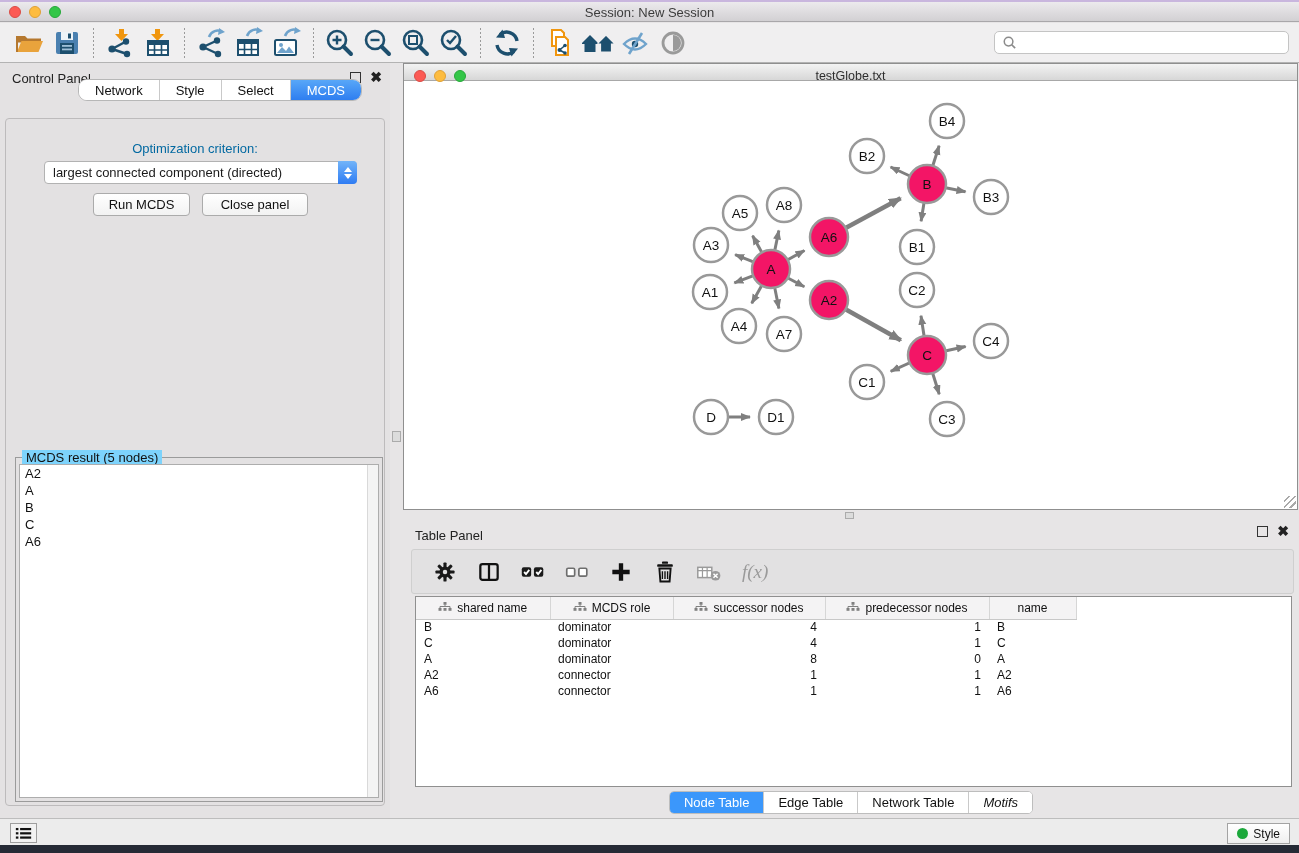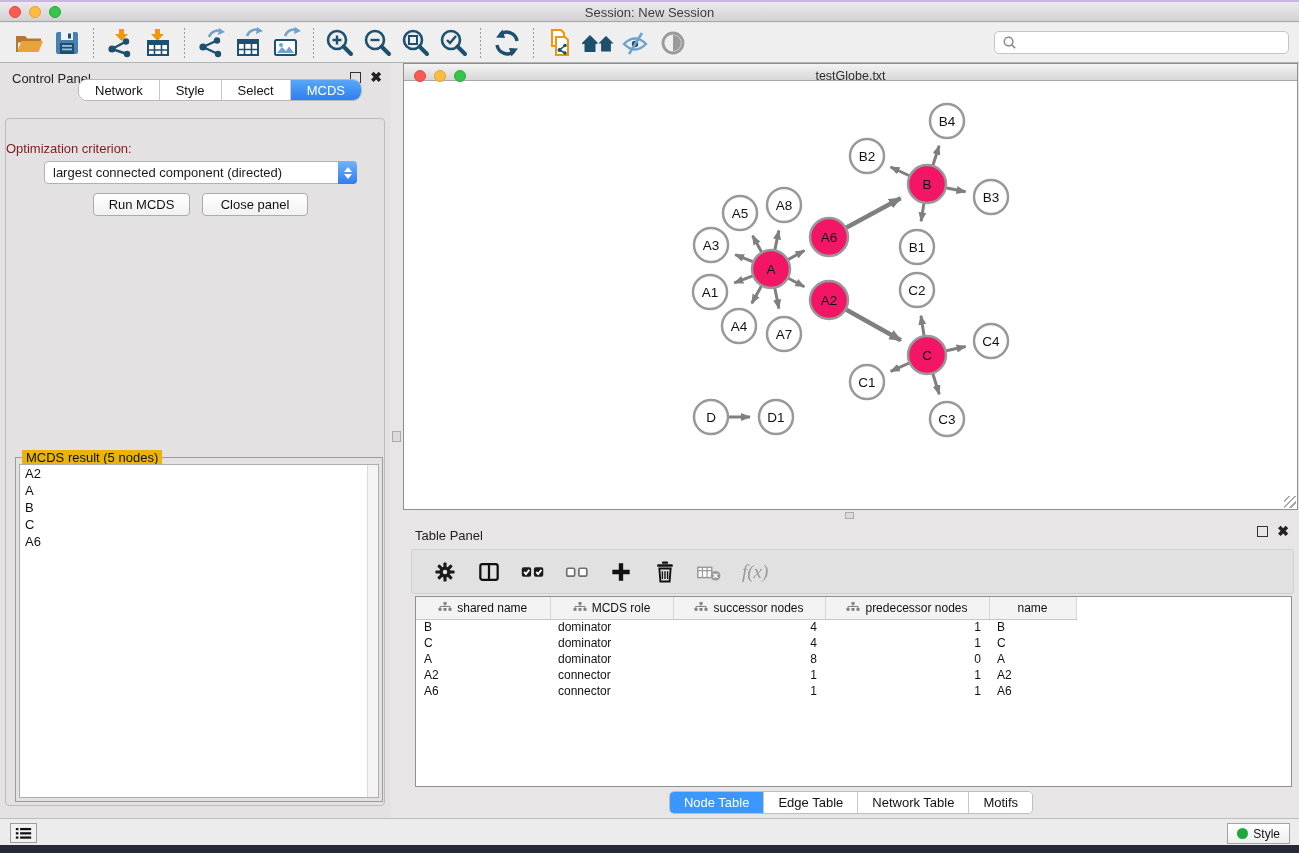--- a/index.html
+++ b/index.html
@@ -42,38 +42,38 @@
   .float-btn { width:11px; height:11px; border:1.5px solid #333; background:transparent; }
   .close-btn { font-size:14px; font-weight:bold; color:#222; line-height:11px; }
   #cp-tabs { position:absolute; left:78px; top:16px; height:22px; display:flex;
     border:1px solid #b7b7b7; border-radius:9px; overflow:hidden; background:#fff; }
   .cp-tab { padding:0 16px; display:flex; align-items:center; font-size:13px;
     border-right:1px solid #c9c9c9; background:#fff; color:#111; }
   .cp-tab:last-child { border-right:none; }
   .cp-tab.active { background:linear-gradient(#58a7f8,#2e7ef0); color:#fff; }
   #cp-body { position:absolute; left:5px; right:5px; top:55px; bottom:14px;
     border:1px solid #bdbbbc; border-radius:4px; background:#e3e1e2; }
-  #opt-label { position:absolute; left:0; right:0; top:22px; color:#7f1d1d; }
+  #opt-label { position:absolute; left:0; right:0; top:22px; text-align:center; color:#0369a1; }
   #opt-select { position:absolute; left:38px; top:42px; width:313px; height:23px;
     background:#fff; border:1px solid #b2b2b2; border-radius:4px;
     display:flex; align-items:center; }
   #opt-select .sel-text { flex:1; padding-left:8px; font-size:13px; white-space:nowrap; }
   #opt-select .stepper { width:19px; height:23px; margin-right:-1px;
     background:linear-gradient(#72b4f9,#2f7cf3); border-radius:0 4px 4px 0;
     display:flex; flex-direction:column; align-items:center; justify-content:center; gap:2px; }
   .tri-up   { width:0; height:0; border-left:4px solid transparent; border-right:4px solid transparent; border-bottom:5px solid #fff; }
   .tri-down { width:0; height:0; border-left:4px solid transparent; border-right:4px solid transparent; border-top:5px solid #fff; }
   .cp-btn { position:absolute; top:74px; height:23px; background:linear-gradient(#ffffff,#f2f2f2);
     border:1px solid #ababab; border-radius:4px; font-size:13px; color:#111;
     display:flex; align-items:center; justify-content:center; }
   #run-btn   { left:87px;  width:97px; }
   #closep-btn{ left:196px; width:106px; }
   #result-fieldset { position:absolute; left:9px; width:368px; top:338px; height:345px;
     border:1px solid #9b9b9b; }
-  #result-legend { position:absolute; left:6px; top:-8px; background:#eab308;
+  #result-legend { position:absolute; left:6px; top:-8px; background:#7dd3fc;
     padding:0 4px; font-size:13px; color:#111; }
   #result-list { position:absolute; left:3px; right:3px; top:6px; bottom:3px;
     background:#fff; border:1px solid #adadad; overflow:hidden; }
   #result-list .scroll { position:absolute; right:0; top:0; bottom:0; width:11px;
     background:#f4f4f4; border-left:1px solid #d9d9d9; }
   .mcds-item { padding:1px 0 1px 5px; font-size:13px; line-height:15px; color:#111; }
 
   
   #v-split { position:absolute; left:390px; top:63px; width:13px; height:757px; background:#e7e5e6; }
   #v-split .handle { position:absolute; left:2px; top:368px; width:9px; height:11px;
@@ -108,21 +108,21 @@
   th .thwrap { display:flex; align-items:center; justify-content:center; gap:5px; }
   td { height:16px; font-size:12px; color:#111; padding:0 8px; white-space:nowrap; overflow:hidden; }
   td.num { text-align:right; }
   td.txt { text-align:left; }
   #tp-tabs { position:absolute; left:0; right:0; bottom:3px; height:24px;
     display:flex; justify-content:center; }
   #tp-tabs .seg { display:flex; border:1px solid #bdbdbd; border-radius:5px;
     overflow:hidden; background:#fff; height:23px; }
   .tp-tab { padding:0 14px; display:flex; align-items:center; font-size:13px;
     border-right:1px solid #c9c9c9; background:#fff; color:#111; }
-  .tp-tab:last-child { border-right:none; }
+  .tp-tab:last-child { border-right:none;font-style:italic; }
   .tp-tab.active { background:#3b97fb; color:#fff; }
 
   
   #status-bar { position:absolute; left:0; top:818px; width:1299px; height:27px;
     background:#ececec; border-top:1px solid #bdbdbd; }
   #list-btn { position:absolute; left:10px; top:4px; width:27px; height:20px;
     background:#f2f2f2; border:1px solid #9e9e9e; display:flex;
     align-items:center; justify-content:center; }
   #memory-btn { position:absolute; right:9px; top:4px; height:21px;
     background:linear-gradient(#ffffff,#efefef); border:1px solid #a3a3a3;

